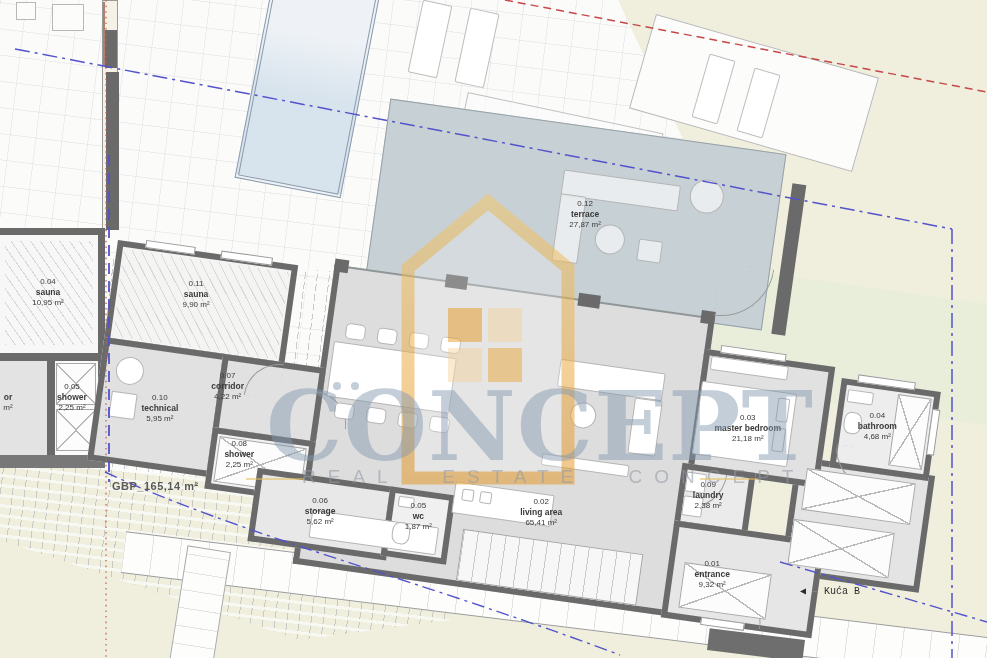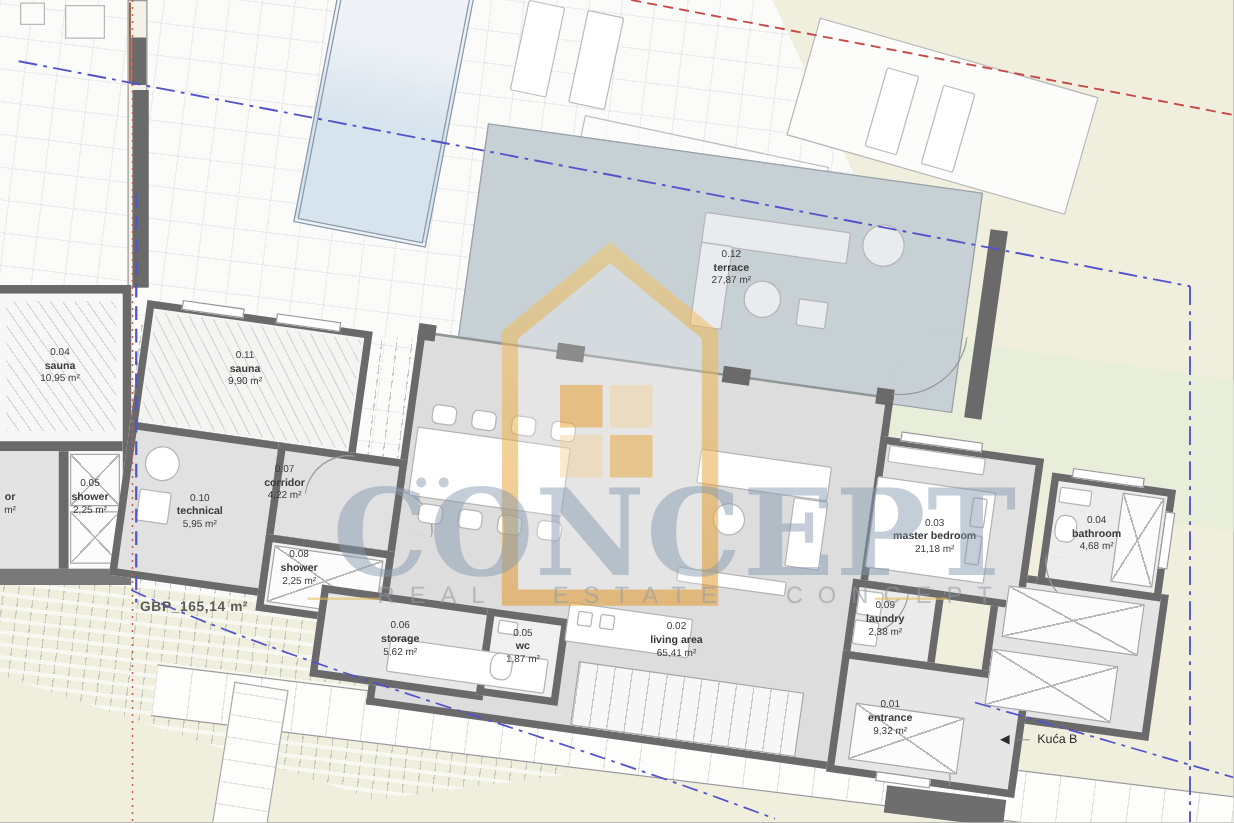--- a/index.html
+++ b/index.html
@@ -45,21 +45,21 @@
   .round{border-radius:50%;}
   
   #wm-text{left:266px;top:370px;font-family:"DejaVu Serif",serif;font-size:96px;font-weight:700;
            color:rgba(130,152,174,.48);letter-spacing:1px;z-index:50;white-space:nowrap;}
   #wm-dots{left:333px;top:382px;width:8px;height:8px;border-radius:50%;
            background:rgba(130,152,174,.48);box-shadow:18px 0 0 rgba(130,152,174,.48);z-index:50;}
   #wm-tag{left:302px;top:466px;font-size:19px;font-weight:300;color:rgba(145,155,165,.58);
           letter-spacing:12px;word-spacing:26px;z-index:50;white-space:nowrap;}
   .wm-line{position:absolute;height:2px;background:rgba(230,190,90,.55);z-index:50;}
   #ann-gbp{left:112px;top:480px;font-size:11px;font-weight:700;color:#5a5a5a;z-index:45;letter-spacing:.5px;}
-  #ann-kuca{left:800px;top:585px;font-size:10px;color:#2c2c2c;z-index:45;}
+  #ann-kuca{left:800px;top:585px;font-size:10px;color:#2c2c2c;z-index:45;font-family:Liberation Mono, monospace;}
   #ann-kuca .dash{color:#888;margin:0 6px;}
 </style>
 </head>
 <body>
 
 <div id="canvas">
 
   <div id="deck" class="abs"></div>
   <div id="hatch" class="abs"></div>
   <div id="green-strip" class="abs"></div>

